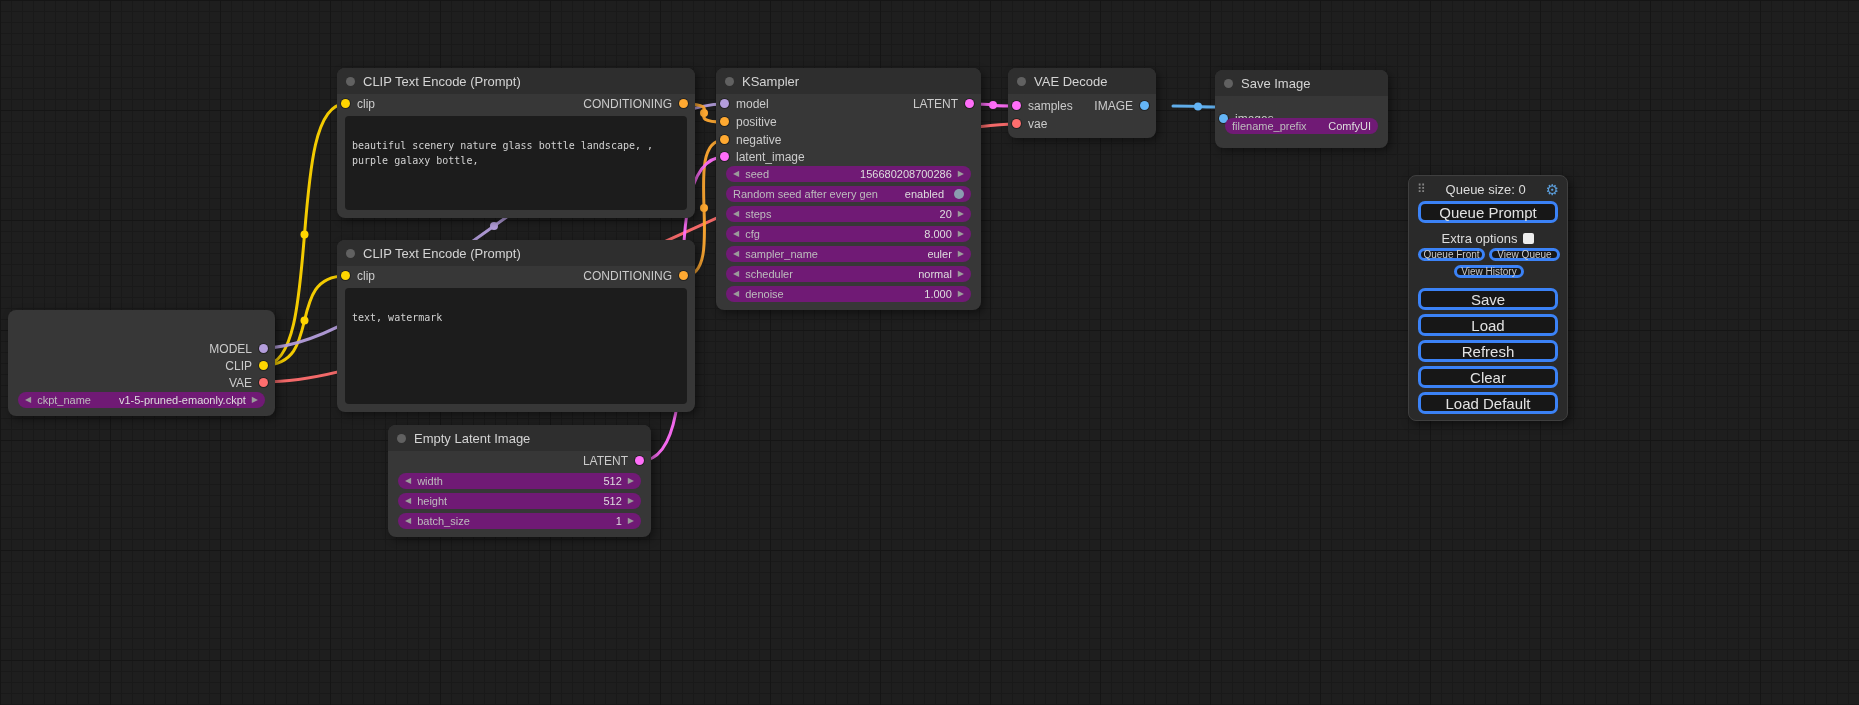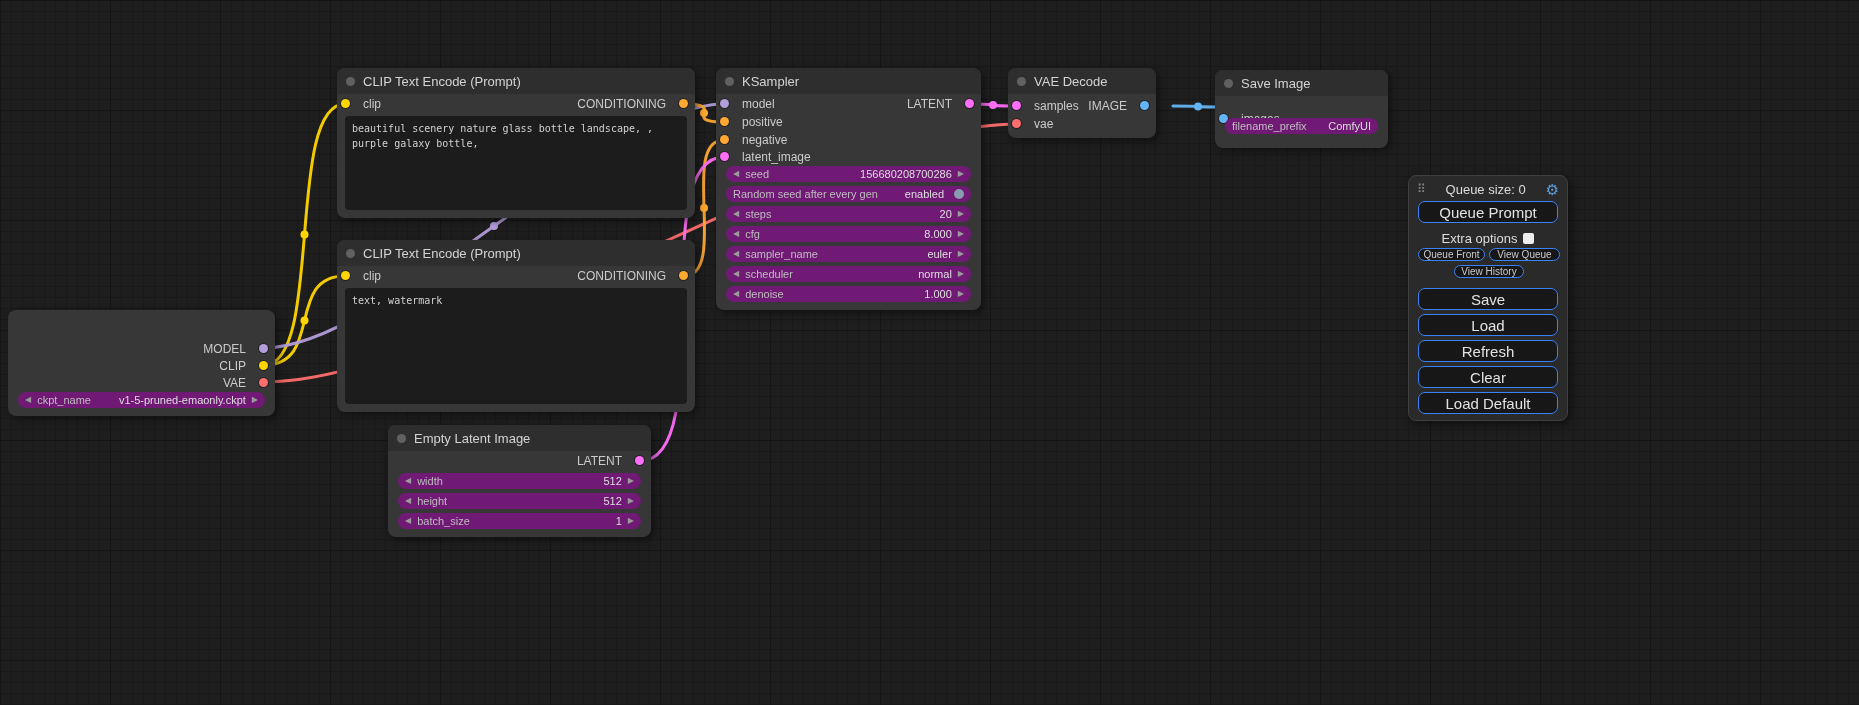--- a/index.html
+++ b/index.html
@@ -14,40 +14,40 @@
       linear-gradient(90deg,#191919 1px,transparent 1px);
     background-size:110px 110px,110px 110px,11px 11px,11px 11px;}
   .links{position:absolute;left:0;top:0;z-index:1}
   .links path{fill:none;stroke-width:3;stroke-linecap:round;opacity:.95}
   .node{position:absolute;background:#373737;border-radius:8px;z-index:2;
     box-shadow:3px 3px 9px rgba(0,0,0,.45);color:#c8c8c8;font-size:12px}
   .node-title{position:absolute;left:0;right:0;top:0;height:26px;background:#2e2e2e;
     border-radius:8px 8px 0 0;display:flex;align-items:center;gap:8px;padding:0 9px;
     color:#d4d4d4;font-size:13px;cursor:move}
   .collapse-dot{width:9px;height:9px;border-radius:50%;background:#616161;flex:none}
-  .slot{position:absolute;display:flex;align-items:center;gap:13px;height:17px;color:#cbcbcb;font-size:12px}
+  .slot{position:absolute;display:flex;align-items:center;gap:7px;height:17px;color:#cbcbcb;font-size:12px}
   .slot.in{left:4px}
   .slot.out{right:7px}
   .slot-dot{width:9px;height:9px;border-radius:50%;flex:none;box-shadow:0 0 0 1px rgba(0,0,0,.35)}
   .widget{position:absolute;height:16px;background:#701a75;border-radius:9px;display:flex;
     align-items:center;padding:0 7px;gap:6px;font-size:11px;color:#c2c2c2;cursor:pointer}
   .widget .arrow{color:#9b9b9b;font-size:8px;line-height:1}
   .widget .wlabel{color:#bdbdbd;white-space:nowrap}
   .widget .wvalue{margin-left:auto;color:#dedede;white-space:nowrap}
   .toggle-dot{width:10px;height:10px;border-radius:50%;flex:none;margin-left:4px}
-  .textarea{position:absolute;background:#1c1c1c;border-radius:4px;padding:5px 7px;
+  .textarea{position:absolute;background:#1c1c1c;border-radius:4px;padding:22px 7px;
     font-family:"DejaVu Sans Mono",monospace;font-size:10px;line-height:1.5;color:#d2d2d2;
     white-space:pre-wrap;overflow:hidden;cursor:text}
   .queue-panel{position:absolute;width:160px;height:246px;background:#2a2a2a;
     border:1px solid #3f3f3f;border-radius:8px;z-index:3;box-shadow:3px 3px 10px rgba(0,0,0,.5);color:#dcdcdc}
   .qp-header{position:absolute;left:0;right:0;top:3px;height:20px;display:flex;align-items:center;padding:0 8px}
   .drag-handle{color:#848484;font-size:12px;cursor:grab}
   .qp-title{flex:1;text-align:center;font-size:13px;color:#dcdcdc}
   .gear{font-size:15px;line-height:1;cursor:pointer}
-  .qp-btn{position:absolute;background:#171717;border:1px solid #3b82f6;border-radius:7px;
+  .qp-btn{position:absolute;background:#171717;border:3px solid #3b82f6;border-radius:7px;
     color:#e2e2e2;font-family:inherit;display:flex;align-items:center;justify-content:center;cursor:pointer}
   .qp-btn.big{left:9px;right:9px;height:22px;font-size:15px}
   .qp-btn.small{height:13px;font-size:10px;color:#c9c9c9;border-radius:7px}
   .extra-options{position:absolute;left:0;right:0;display:flex;align-items:center;justify-content:center;
     gap:6px;font-size:13px;color:#dcdcdc}
   .checkbox{width:11px;height:11px;background:#ededed;border-radius:2px;cursor:pointer}
 </style>
 </head>
 <body>
 

